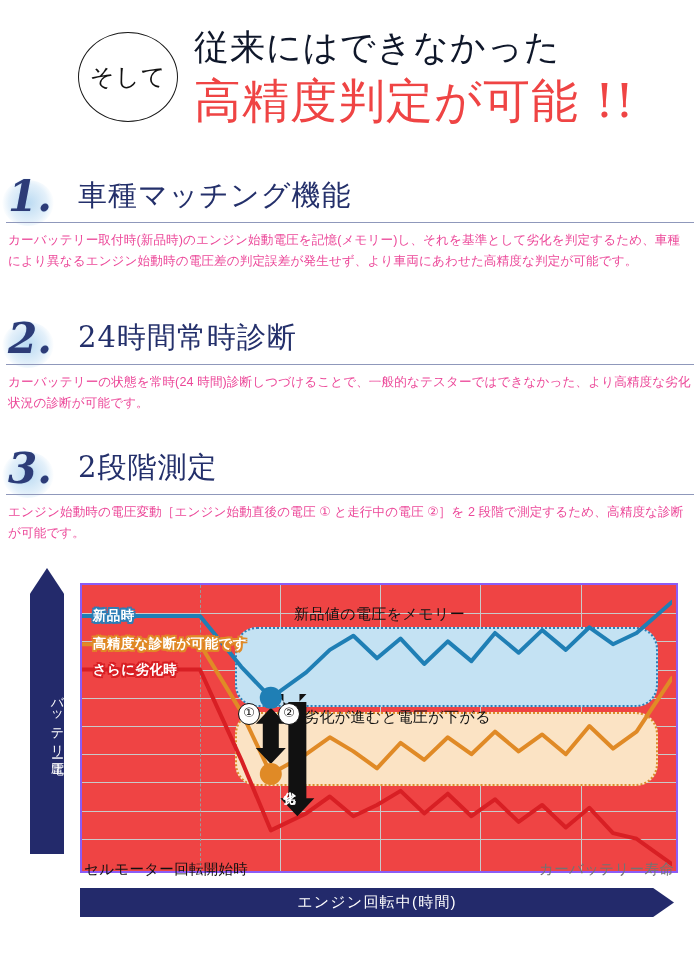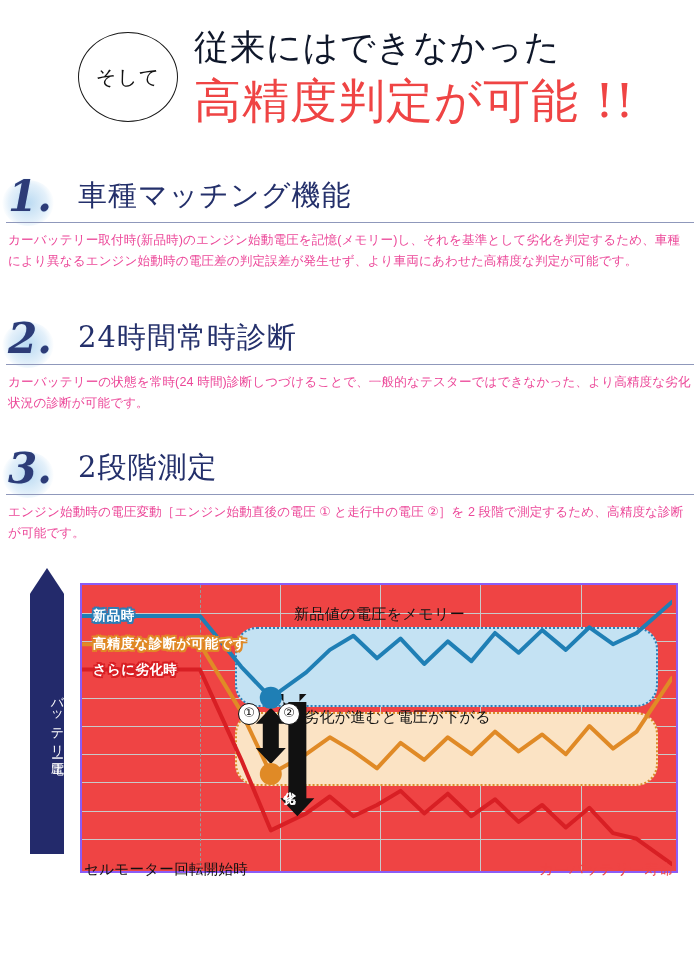--- a/index.html
+++ b/index.html
@@ -14,21 +14,21 @@
 
   
   .header{position:absolute;left:0;top:0;width:700px;height:160px;}
   .oval{
     position:absolute;left:78px;top:32px;width:98px;height:88px;
     border:1.6px solid #1a1a1a;border-radius:50%;
     display:flex;align-items:center;justify-content:center;
   }
   .oval-text{
     font-family:"DejaVu Serif","Liberation Serif",serif;
-    font-size:20px;letter-spacing:1px;color:#111;
+    font-size:24px;letter-spacing:1px;color:#111;
   }
   .head-line1{
     position:absolute;left:194px;top:24px;
     font-family:"DejaVu Serif","Liberation Serif",serif;
     font-size:35px;color:#0f172a;letter-spacing:1px;white-space:nowrap;
   }
   .head-line2{
     position:absolute;left:194px;top:70px;
     font-family:"DejaVu Serif","Liberation Serif",serif;
     font-size:47px;color:#ef4444;letter-spacing:1px;white-space:nowrap;
@@ -146,21 +146,21 @@
     line-height:1.0;text-align:center;letter-spacing:0px;
     writing-mode:vertical-rl;text-orientation:upright;
   }
 
   
   .cap-left{
     position:absolute;left:84px;top:300px;font-size:14.5px;color:#111;
     white-space:nowrap;letter-spacing:0.3px;
   }
   .cap-right{
-    position:absolute;right:26px;top:300px;font-size:14.5px;color:#ef4444;
+    position:absolute;right:26px;top:300px;font-size:14.5px;color:#737373;
     white-space:nowrap;letter-spacing:0.3px;
   }
   .xband{
     position:absolute;left:80px;top:328px;width:594px;height:29px;
     background:#232a6b;
     clip-path:polygon(0 0, 96.5% 0, 100% 50%, 96.5% 100%, 0 100%);
     display:flex;align-items:center;justify-content:center;
   }
   .xband-text{color:#fff;font-size:15px;letter-spacing:1.2px;}
 </style>
@@ -251,13 +251,16 @@
 
     <div class="circnum" style="left:156px;top:118px;">①</div>
     <div class="circnum" style="left:196px;top:118px;">②</div>
 
     <div class="degarrow-text" style="left:201px;top:183px;height:28px;">劣化</div>
   </div>
 
   <div class="cap-left">セルモーター回転開始時</div>
   <div class="cap-right">カーバッテリー寿命</div>
 
+  <div class="xband">
+    <span class="xband-text">エンジン回転中(時間)</span>
+  </div>
 </div>
 
 </body></html>

